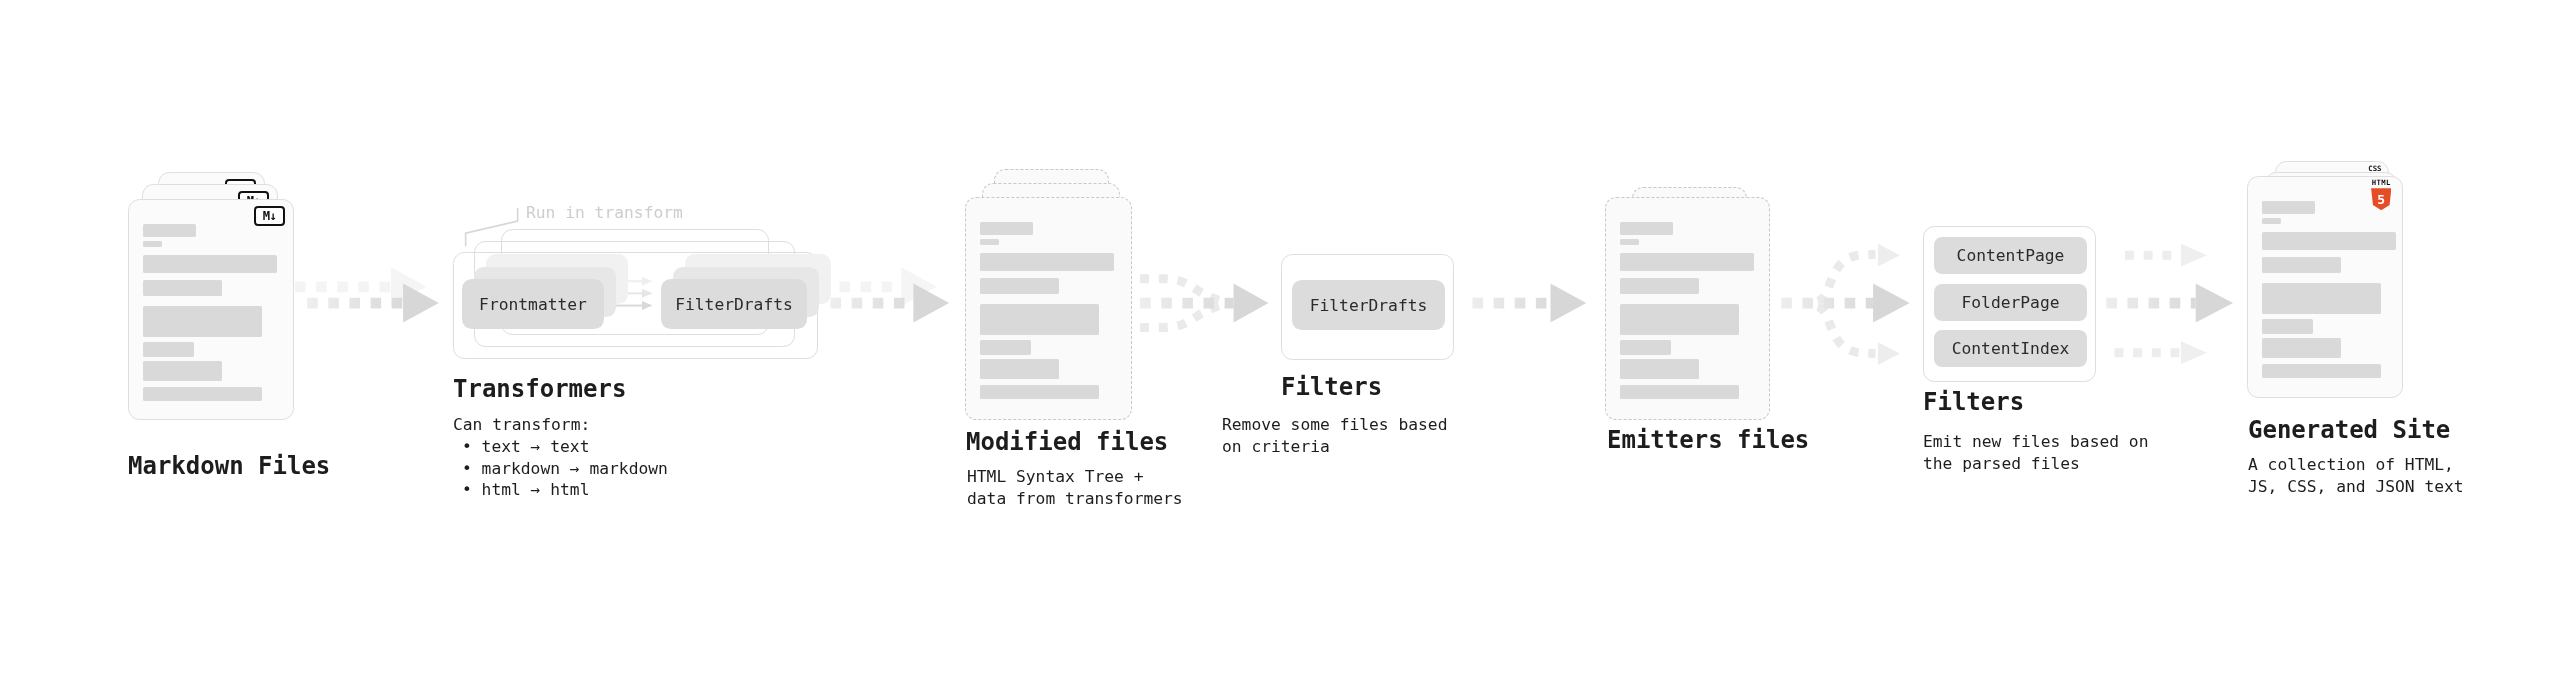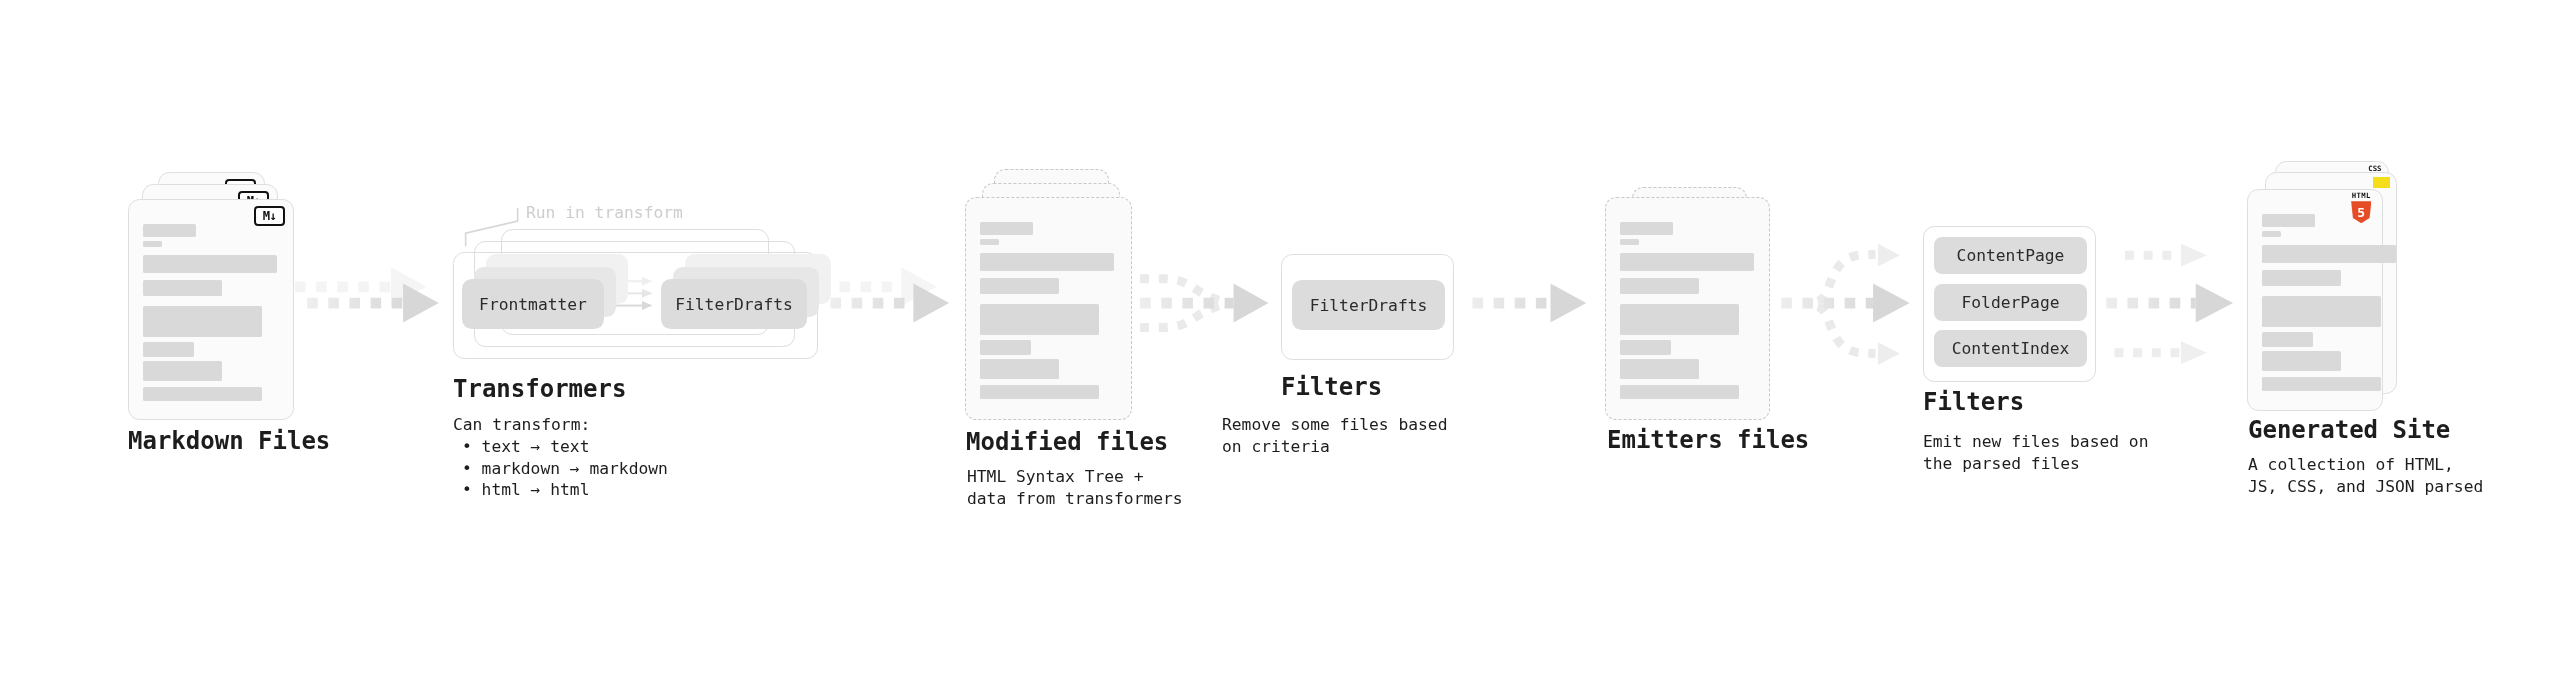--- a/index.html
+++ b/index.html
@@ -154,21 +154,21 @@
       <div class="md-badge">M↓</div>
     <i class="bar" style="top: 24.4px; width: 53px; height: 12.2px;"></i>
         <i class="bar" style="top: 41px; width: 18.7px; height: 5.7px;"></i>
         <i class="bar" style="top: 55px; width: 134px; height: 18px;"></i>
         <i class="bar" style="top: 80px; width: 79px; height: 16.3px;"></i>
         <i class="bar" style="top: 106px; width: 119px; height: 31px;"></i>
         <i class="bar" style="top: 142px; width: 51px; height: 14.6px;"></i>
         <i class="bar" style="top: 161px; width: 79px; height: 19.5px;"></i>
         <i class="bar" style="top: 187px; width: 119px; height: 14px;"></i>
       </div>
-    <div class="heading" style="left:128px;top:429px">Markdown Files</div>
+    <div class="heading" style="left:128px;top:454px">Markdown Files</div>
   </div>
 
   <div>
     <div class="outline-box" style="left:501px;top:229px;width:268px;height:106px;z-index:2"></div>
     <div class="outline-box" style="left:474px;top:241px;width:321px;height:106px;z-index:2"></div>
     <div class="outline-box" style="left:453px;top:252px;width:365px;height:107px;z-index:2"></div>
 
     <div class="node-btn ghost2" style="left:486px;top:254px;width:142px;height:50px;z-index:3"></div>
     <div class="node-btn ghost1" style="left:474px;top:267px;width:142px;height:50px;z-index:4"></div>
     <div class="node-btn" style="left:462px;top:279px;width:142px;height:50px;z-index:5">Frontmatter</div>
@@ -237,35 +237,35 @@
 the parsed files</div>
   </div>
 
   <div>
     <div class="file-card z1" style="left:2275px;top:161px;width:114px;height:222px">
       <div class="css-badge">CSS</div>
     </div>
     <div class="file-card z2" style="left:2265px;top:172px;width:132px;height:222px">
       <div class="js-badge"></div>
     </div>
-    <div class="file-card z3" style="left:2247px;top:189px;width:136px;height:222px">
+    <div class="file-card z3" style="left:2247px;top:176px;width:156px;height:222px">
       <div class="html5-badge">
         <div class="t">HTML</div>
         <div class="shield">
             <span>5</span>
           </div>
       </div>
     <i class="bar" style="top: 24.4px; width: 53px; height: 12.2px;"></i>
         <i class="bar" style="top: 41px; width: 18.7px; height: 5.7px;"></i>
         <i class="bar" style="top: 55px; width: 134px; height: 18px;"></i>
         <i class="bar" style="top: 80px; width: 79px; height: 16.3px;"></i>
         <i class="bar" style="top: 106px; width: 119px; height: 31px;"></i>
         <i class="bar" style="top: 142px; width: 51px; height: 14.6px;"></i>
         <i class="bar" style="top: 161px; width: 79px; height: 19.5px;"></i>
         <i class="bar" style="top: 187px; width: 119px; height: 14px;"></i>
       </div>
     <div class="heading" style="left:2248px;top:418px">Generated Site</div>
     <div class="desc" style="left:2248px;top:454px">A collection of HTML,
-JS, CSS, and JSON parsed</div>
+JS, CSS, and JSON text</div>
   </div>
 
 </div>
 
 
 </body></html>

